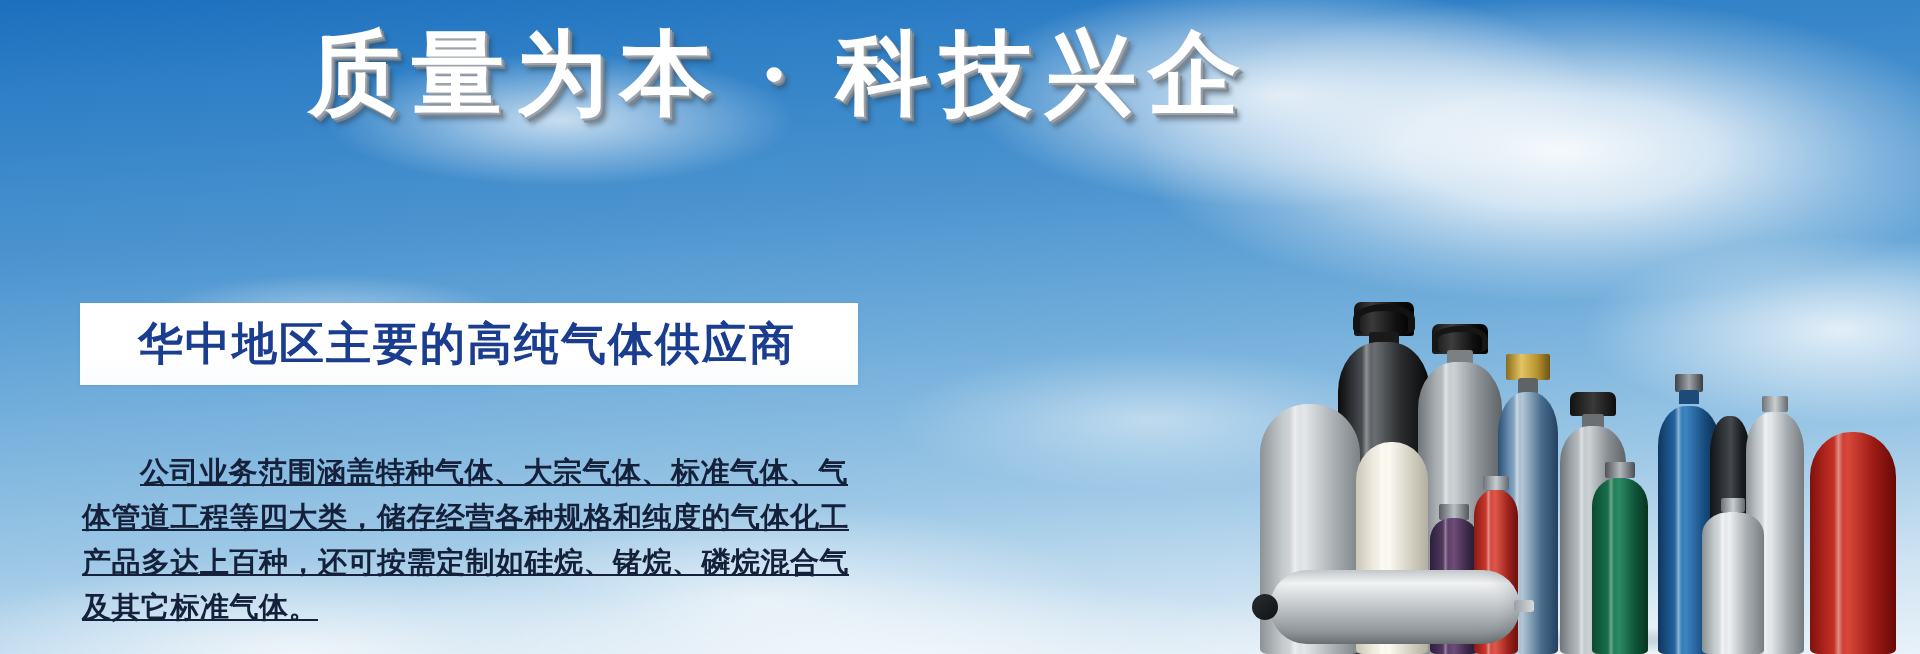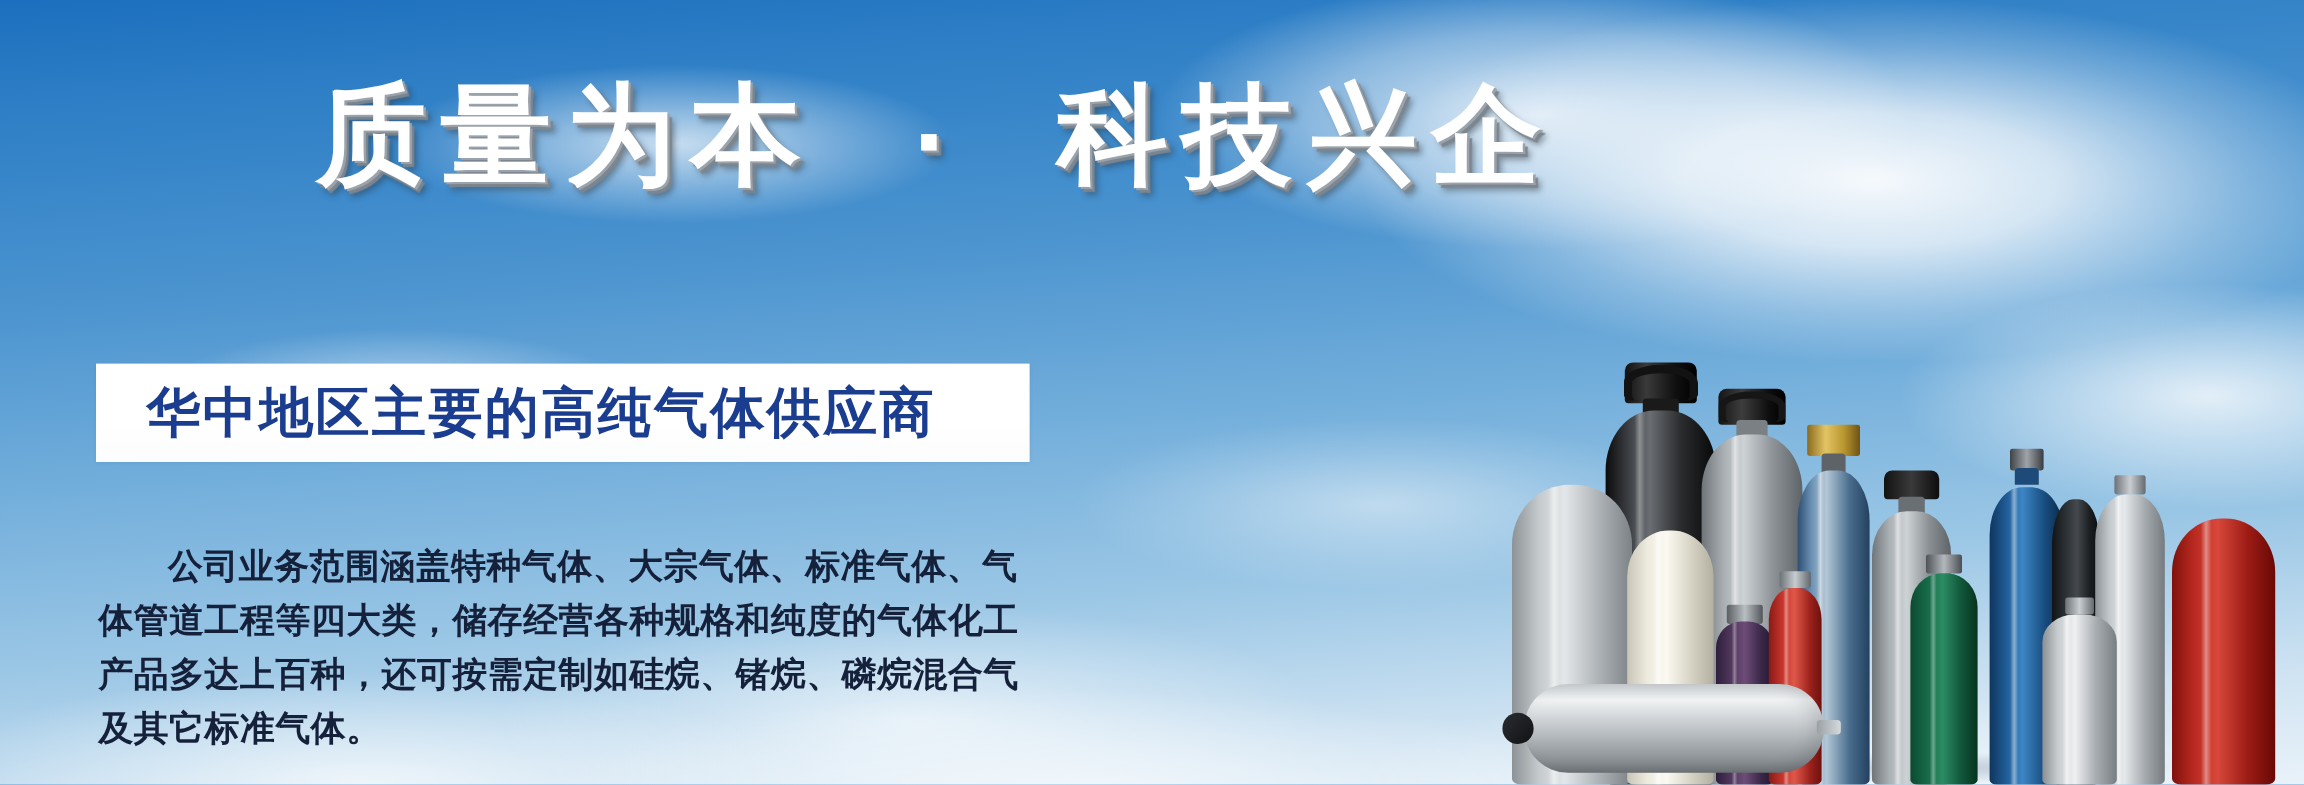--- a/index.html
+++ b/index.html
@@ -33,32 +33,31 @@
       radial-gradient(ellipse 500px 110px at 1500px 300px, rgba(255,255,255,0.55), rgba(255,255,255,0) 74%);
     pointer-events:none;
   }
 
   
   #headline-group {
     position:absolute; left:0; top:18px; width:1560px;
     text-align:center;
   }
   #headline {
-    font-family:Liberation Mono, monospace;
+    font-family:Liberation Serif, serif;
     font-size:92px;
     font-weight:bold;
     color:#ffffff;
     letter-spacing:12px;
     line-height:1.22;
     white-space:nowrap;
     text-shadow:
       2px 2px 0 #9aa3ac,
       4px 4px 1px #7d868f,
       6px 7px 5px rgba(40,50,60,0.45);
-    margin-top: 46px;
   }
   #subheadline {
     font-family:"Liberation Serif", serif;
     font-size:38px;
     font-weight:bold;
     color:#10131c;
     letter-spacing:0.5px;
     margin-top:6px;
     white-space:nowrap;
   }
@@ -72,33 +71,35 @@
     box-shadow:0 1px 3px rgba(0,60,120,0.10);
   }
   #tagline {
     font-family:"DejaVu Sans", sans-serif;
     font-size:45px;
     font-weight:bold;
     color:#1a3d8f;
     letter-spacing:2px;
     padding-left:42px;
     white-space:nowrap;
+    margin-left:16px;
   }
 
   
   #body-text {
     position:absolute; left:82px; top:450px;
     width:790px;
     font-family:"DejaVu Serif", serif;
     font-size:29px;
     font-weight:bold;
     line-height:45px;
     color:#15213a;
     text-indent:58px;
     letter-spacing:0.5px;
+    text-decoration:underline;
   }
 
   
   #cylinders {
     position:absolute; right:0; bottom:0;
     width:660px; height:420px;
   }
   .cyl { position:absolute; bottom:0; }
   .body-t {
     position:absolute; left:0; bottom:0; width:100%;

